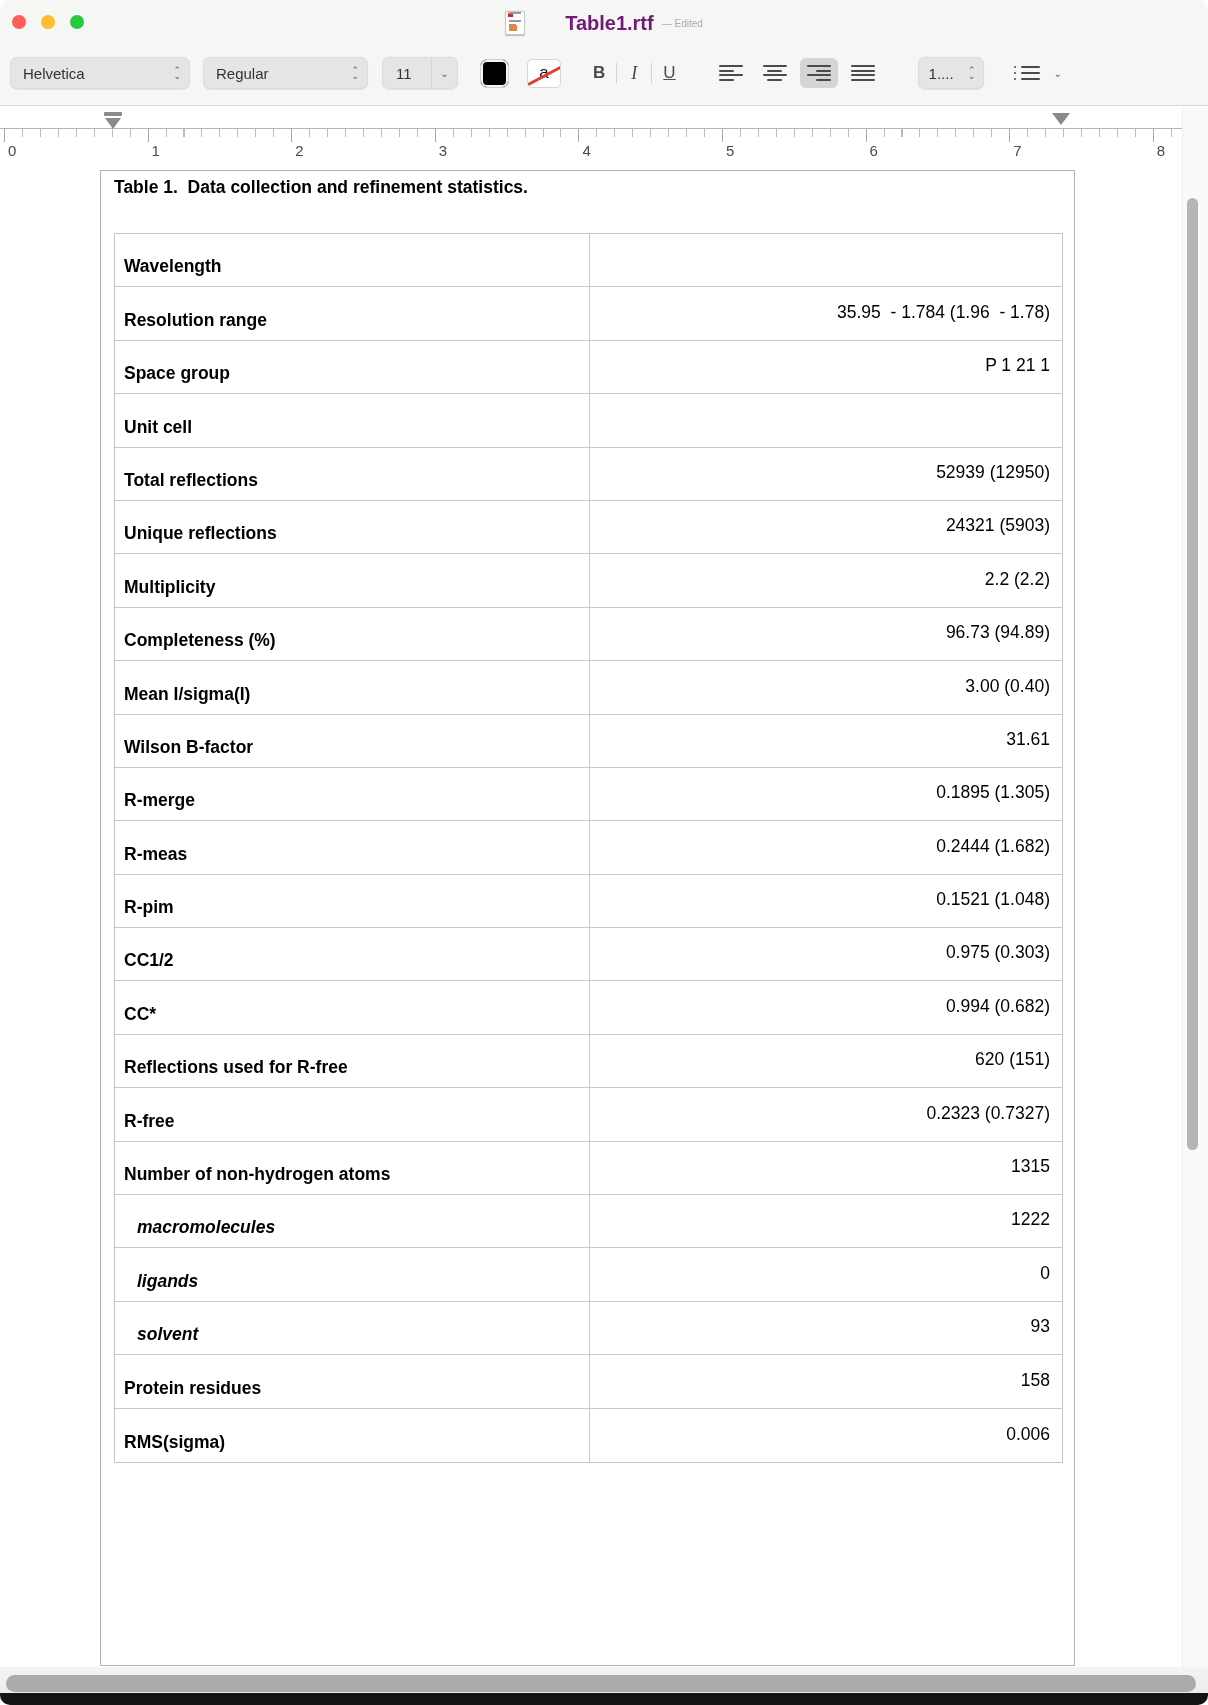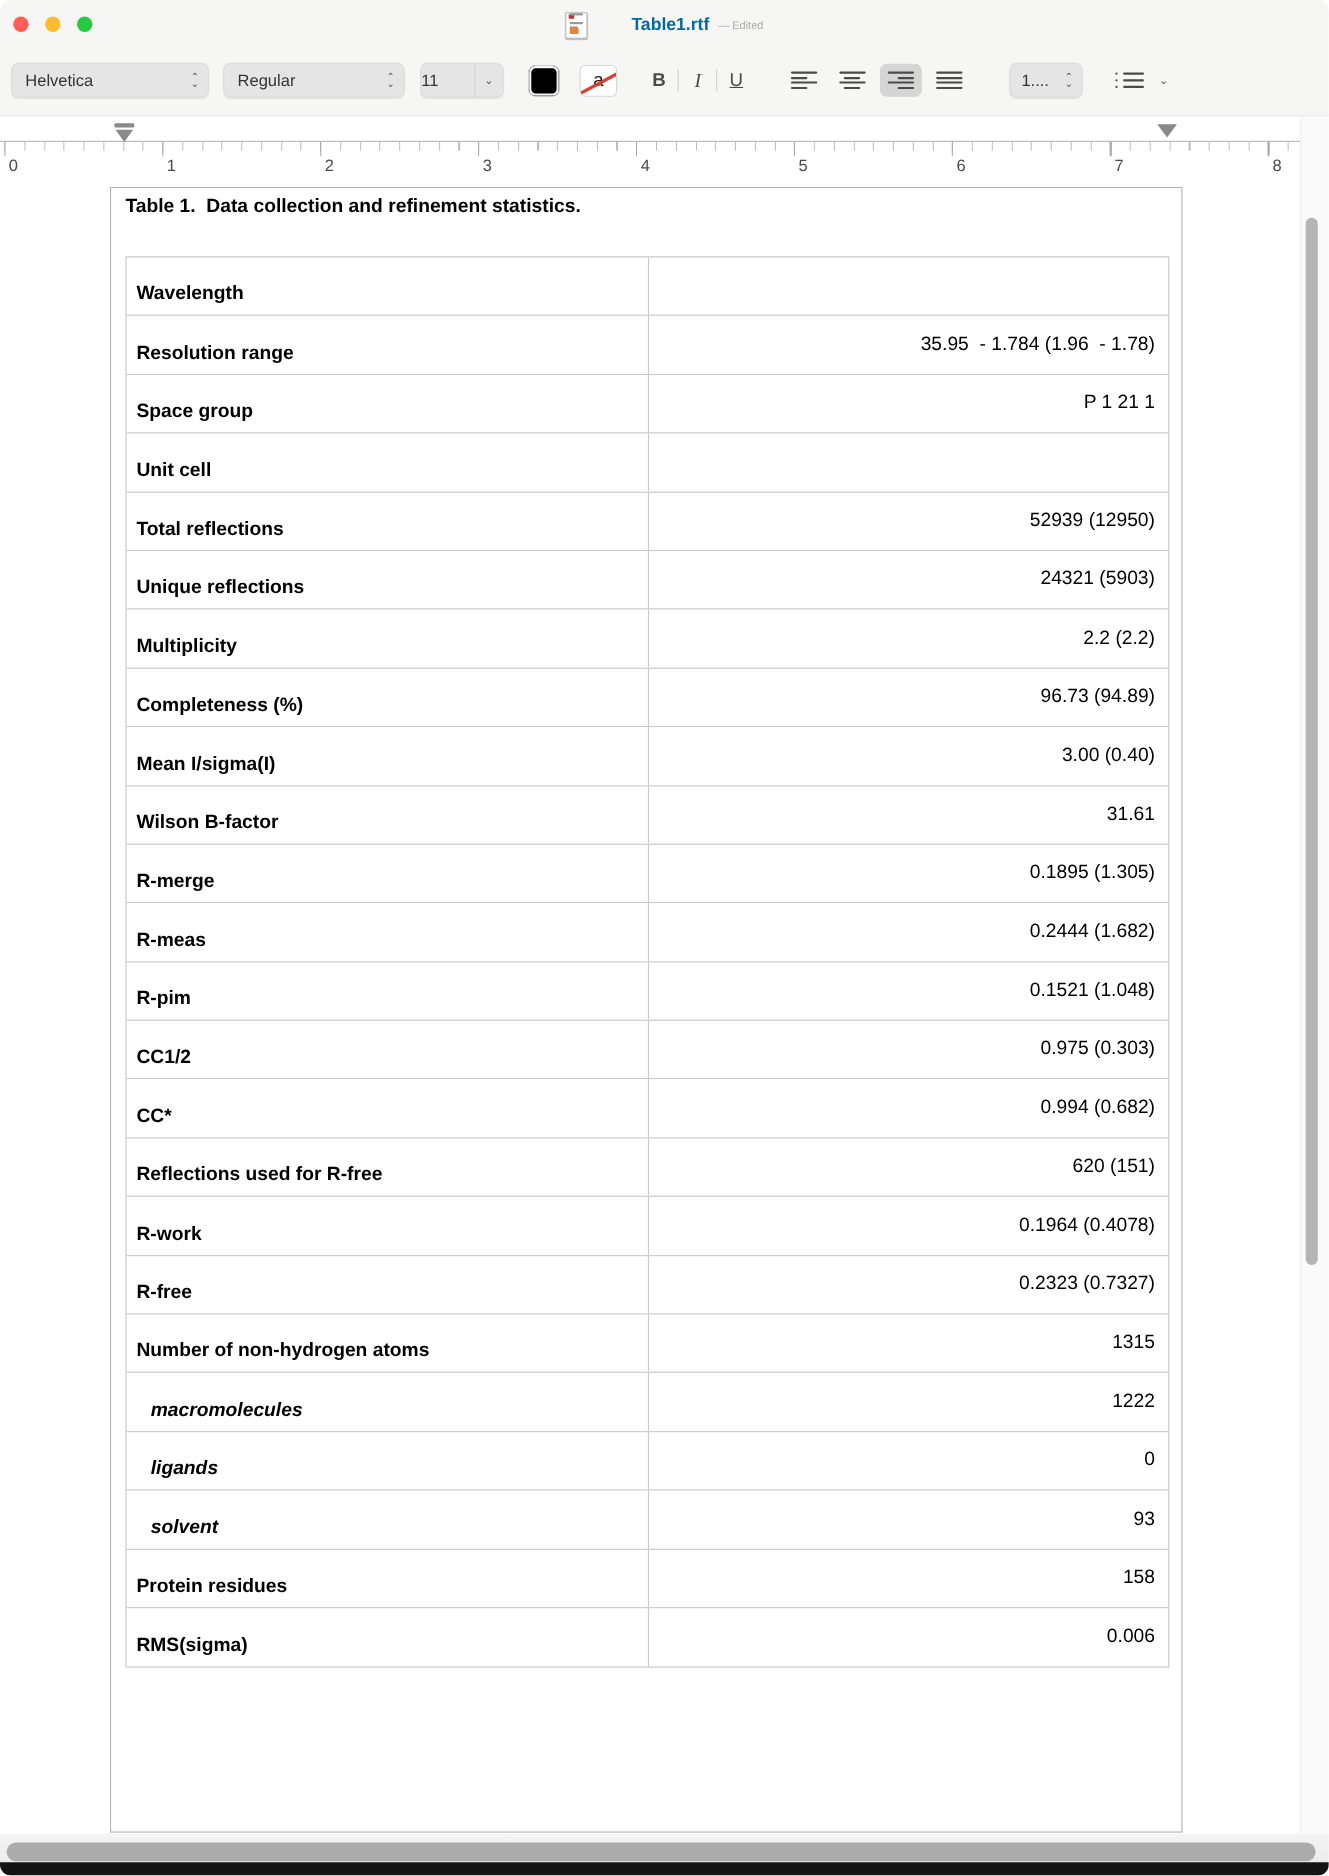--- a/index.html
+++ b/index.html
@@ -31,40 +31,40 @@
     width:20px; height:24px; background:#ffffff;
     border:1px solid #c9c9c9; border-radius:2px; position:relative;
     box-shadow:0 0.5px 1px rgba(0,0,0,.25);
   }
   .doc-icon i { position:absolute; left:3px; right:3px; height:1.5px; background:#9a9a9a; display:block; }
   .doc-icon i:nth-child(1){ top:4px; }
   .doc-icon i:nth-child(2){ top:8px; }
   .doc-icon i:nth-child(3){ top:12px; right:8px; }
   .doc-icon b { position:absolute; left:3px; bottom:3px; width:8px; height:6px; background:#e8833a; border-radius:1px; }
   .doc-icon u { position:absolute; left:2px; top:1px; width:5px; height:4px; background:#cc2a2a; }
-  .win-title { font-size:16px; font-weight:bold; color:#0369a1;margin-left:32px; }
+  .win-title { font-size:20px; font-weight:bold; color:#701a75;margin-left:32px; }
   .win-status { font-size:10px; color:#ababab; }
 
   .controls {
     position:absolute; top:56px; left:10px; right:10px; height:34px;
     display:flex; align-items:center;
   }
   .dd {
     height:32px; background:#e5e5e6; border:1px solid #dcdcdc;
     border-radius:7px; display:flex; align-items:center;
     padding:0 8px 0 12px; color:#333; font-size:15px;
     box-shadow:0 0.5px 1px rgba(0,0,0,.08);
   }
   .dd .lbl { flex:1; }
   .chev2 { display:flex; flex-direction:column; line-height:6px; font-size:9px; color:#555; margin-left:10px; }
   .chev1 { font-size:10px; color:#555; margin-left:8px; }
   .dd-font { width:180px; margin-right:13px; }
   .dd-style { width:165px; margin-right:14px; }
   .dd-size { width:76px; padding:0; }
-  .dd-size .num { flex:1; }
+  .dd-size .num { flex:1; padding-left:13px; }
   .dd-size .seg { width:26px; height:100%; border-left:1px solid #d4d4d4; display:flex; align-items:center; justify-content:center; color:#555; font-size:10px; }
   .colorwell {
     width:29px; height:29px; background:#000; border-radius:7px;
     border:1px solid #cfcfcf; margin-left:22px;
     box-shadow:inset 0 0 0 2px #f6f6f5;
   }
   .highlight {
     width:34px; height:29px; background:#ffffff; border:1px solid #d6d6d6;
     border-radius:5px; margin-left:18px; position:relative;
     display:flex; align-items:center; justify-content:center;
@@ -384,24 +384,20 @@
         </div>
         <div class="trow">
           <div class="tcell tc-label">CC*</div>
           <div class="tcell tc-value">0.994 (0.682)</div>
         </div>
         <div class="trow">
           <div class="tcell tc-label">Reflections used for R-free</div>
           <div class="tcell tc-value">620 (151)</div>
         </div>
         <div class="trow">
-          <div class="tcell tc-label">R-work</div>
-          <div class="tcell tc-value">0.1964 (0.4078)</div>
-        </div>
-        <div class="trow">
           <div class="tcell tc-label">R-free</div>
           <div class="tcell tc-value">0.2323 (0.7327)</div>
         </div>
         <div class="trow">
           <div class="tcell tc-label">Number of non-hydrogen atoms</div>
           <div class="tcell tc-value">1315</div>
         </div>
         <div class="trow">
           <div class="tcell tc-label indent">macromolecules</div>
           <div class="tcell tc-value">1222</div>

